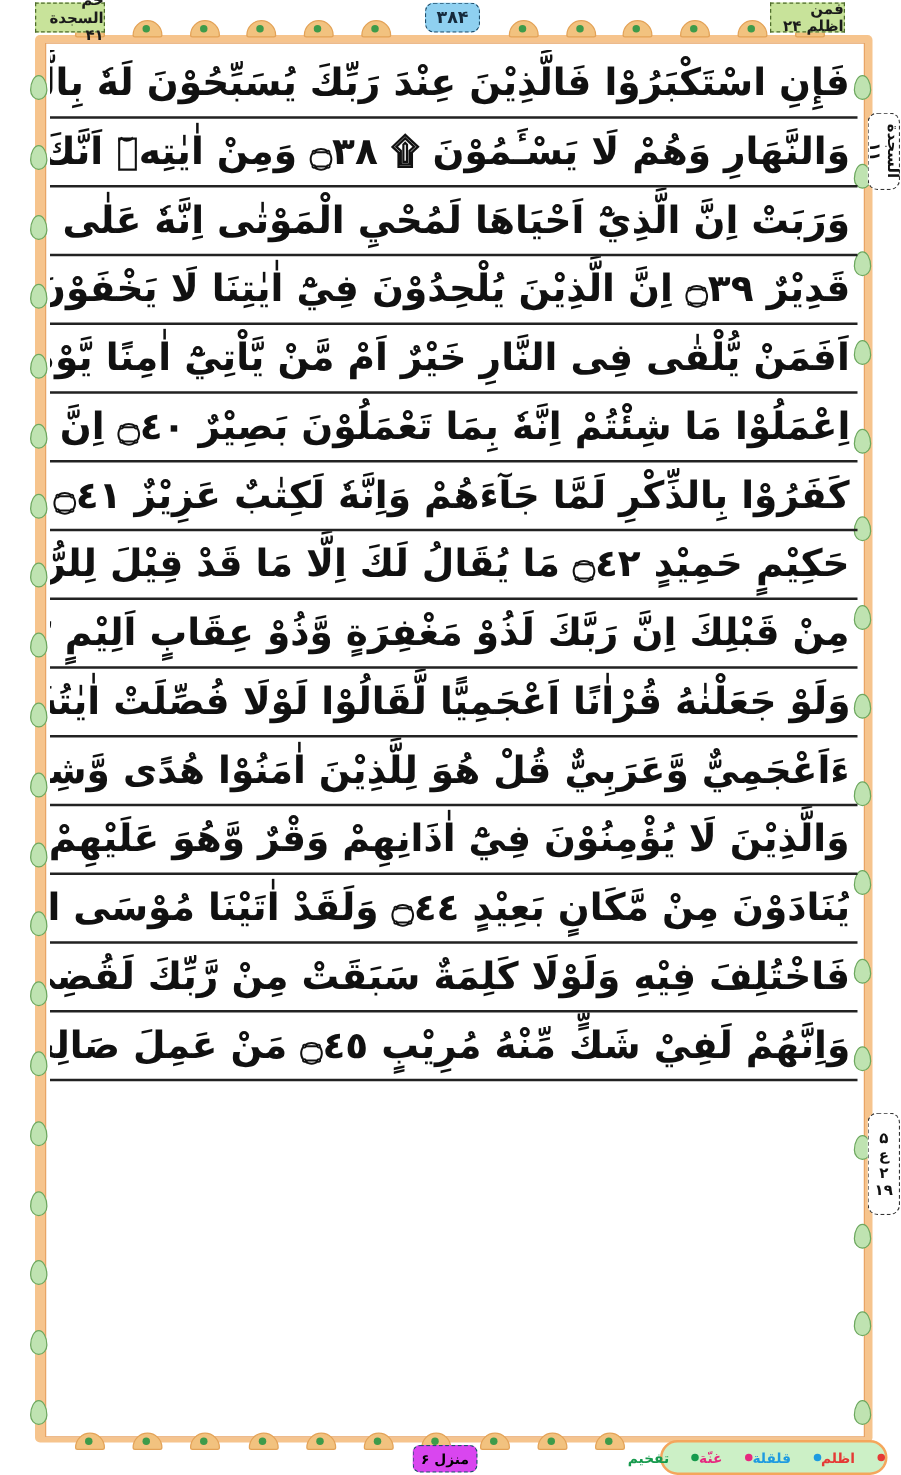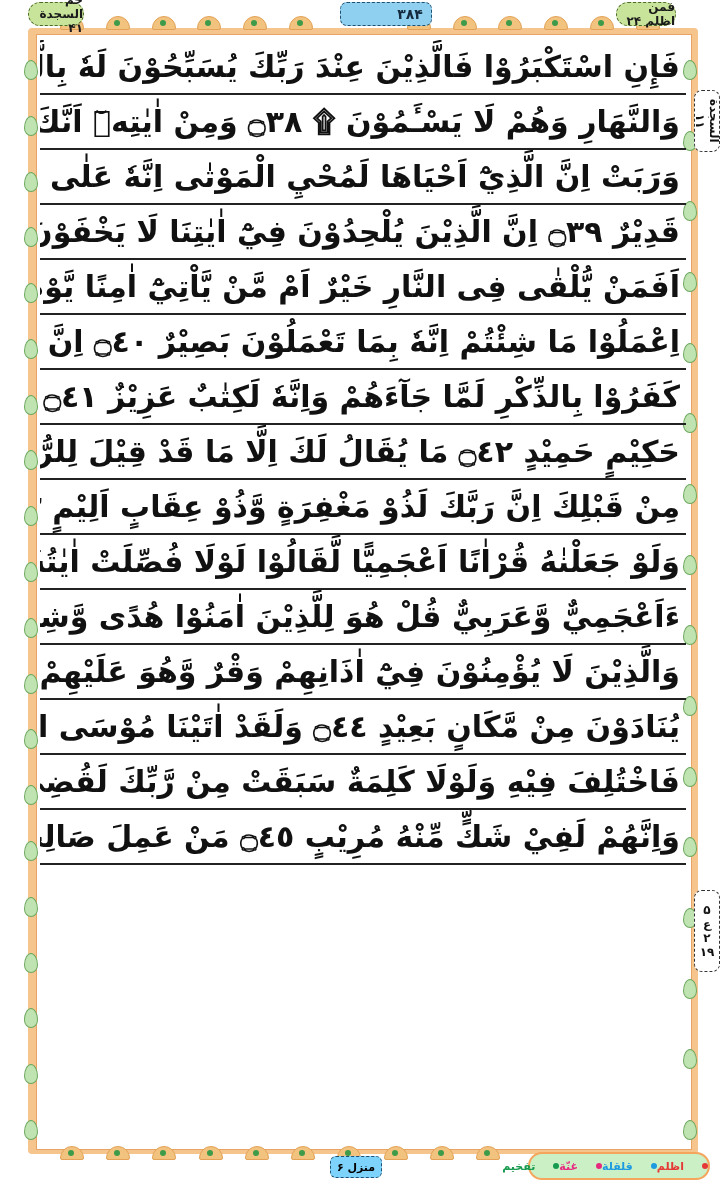--- a/index.html
+++ b/index.html
@@ -21,45 +21,45 @@
     .deco-arch {
       width:22px; height:12px; background:#f2c27f; border-radius:12px 12px 2px 2px; position:relative;
       border:1px solid #e3a257;
     }
     .deco-arch::after { content:""; position:absolute; left:7px; top:3px; width:6px; height:6px; background:#3e9b4a; border-radius:50%; }
     .deco-col { position:absolute; top:60px; width:16px; height:1080px; display:flex; flex-direction:column; justify-content:space-between; }
     .deco-col.left { left:24px; }
     .deco-col.right { left:683px; }
     .deco-leaf { width:12px; height:18px; background:#bfe3b1; border:1px solid #6da85f; border-radius:50% 50% 50% 50% / 60% 60% 40% 40%; }
     .hdr-badge {
-      position:absolute; top:2px; height:22px; background:#c8e39a; border:1px dashed #4d6b2a; border-radius:12px;
+      position:absolute; top:2px; height:22px; background:#c8e39a; border:1px dashed #4d6b2a; border-radius:0;
       font-family:"DejaVu Sans", sans-serif; font-size:12px; font-weight:bold; color:#1b1b1b;
       display:flex; align-items:center; justify-content:center; direction:rtl;
     }
     .hdr-left { left:28px; width:54px; }
     .hdr-right { left:616px; width:58px; }
     .page-num {
       position:absolute; top:2px; left:340px; width:42px; height:22px; background:#8fd0f0; border:1px dashed #20506e; border-radius:7px;
-      font-size:14px; font-weight:bold; color:#152a3c; display:flex; align-items:center; justify-content:center; direction:rtl;padding-left:48px;
+      font-size:14px; font-weight:bold; color:#152a3c; display:flex; align-items:center; justify-content:center; direction:rtl;
     }
     .lines { position:absolute; left:40px; top:40px; width:646px; }
     .line {
       height:53px; border-bottom:2px solid #222; direction:rtl; text-align:justify; text-align-last:justify;
       font-family:"DejaVu Sans", sans-serif; font-size:30px; font-weight:bold; line-height:53px; color:#111;
       white-space:nowrap; overflow:hidden; padding:0 6px;
     }
     .line.last { border-bottom:none; text-align:center; text-align-last:center; }
     .side-badge {
       position:absolute; left:694px; width:24px; border:1px dashed #333; border-radius:8px; background:#fff;
       font-size:12px; font-weight:bold; color:#111; display:flex; align-items:center; justify-content:center; text-align:center;
     }
     .side-sajdah { top:90px; height:60px; writing-mode:vertical-rl; }
     .side-ruku { top:890px; height:80px; flex-direction:column; line-height:14px; direction:rtl; }
     .manzil {
-      position:absolute; top:1156px; left:330px; width:50px; height:20px; background:#7dd3fc; border:1px dashed #20506e; border-radius:6px;
+      position:absolute; top:1156px; left:330px; width:50px; height:20px; background:#d946ef; border:1px dashed #20506e; border-radius:6px;
       font-size:11px; font-weight:bold; display:flex; align-items:center; justify-content:center; direction:rtl;
     }
     .legend {
       position:absolute; top:1152px; left:528px; width:178px; height:24px; background:#ccf0c6; border:2px solid #f4a65c; border-radius:14px;
       display:flex; align-items:center; justify-content:space-around; direction:rtl; font-size:11px; font-weight:bold;
     }
     .legend-item { display:flex; align-items:center; gap:18px; }
     .dot { width:6px; height:6px; border-radius:50%; display:inline-block; }
   </style>
 </head>

